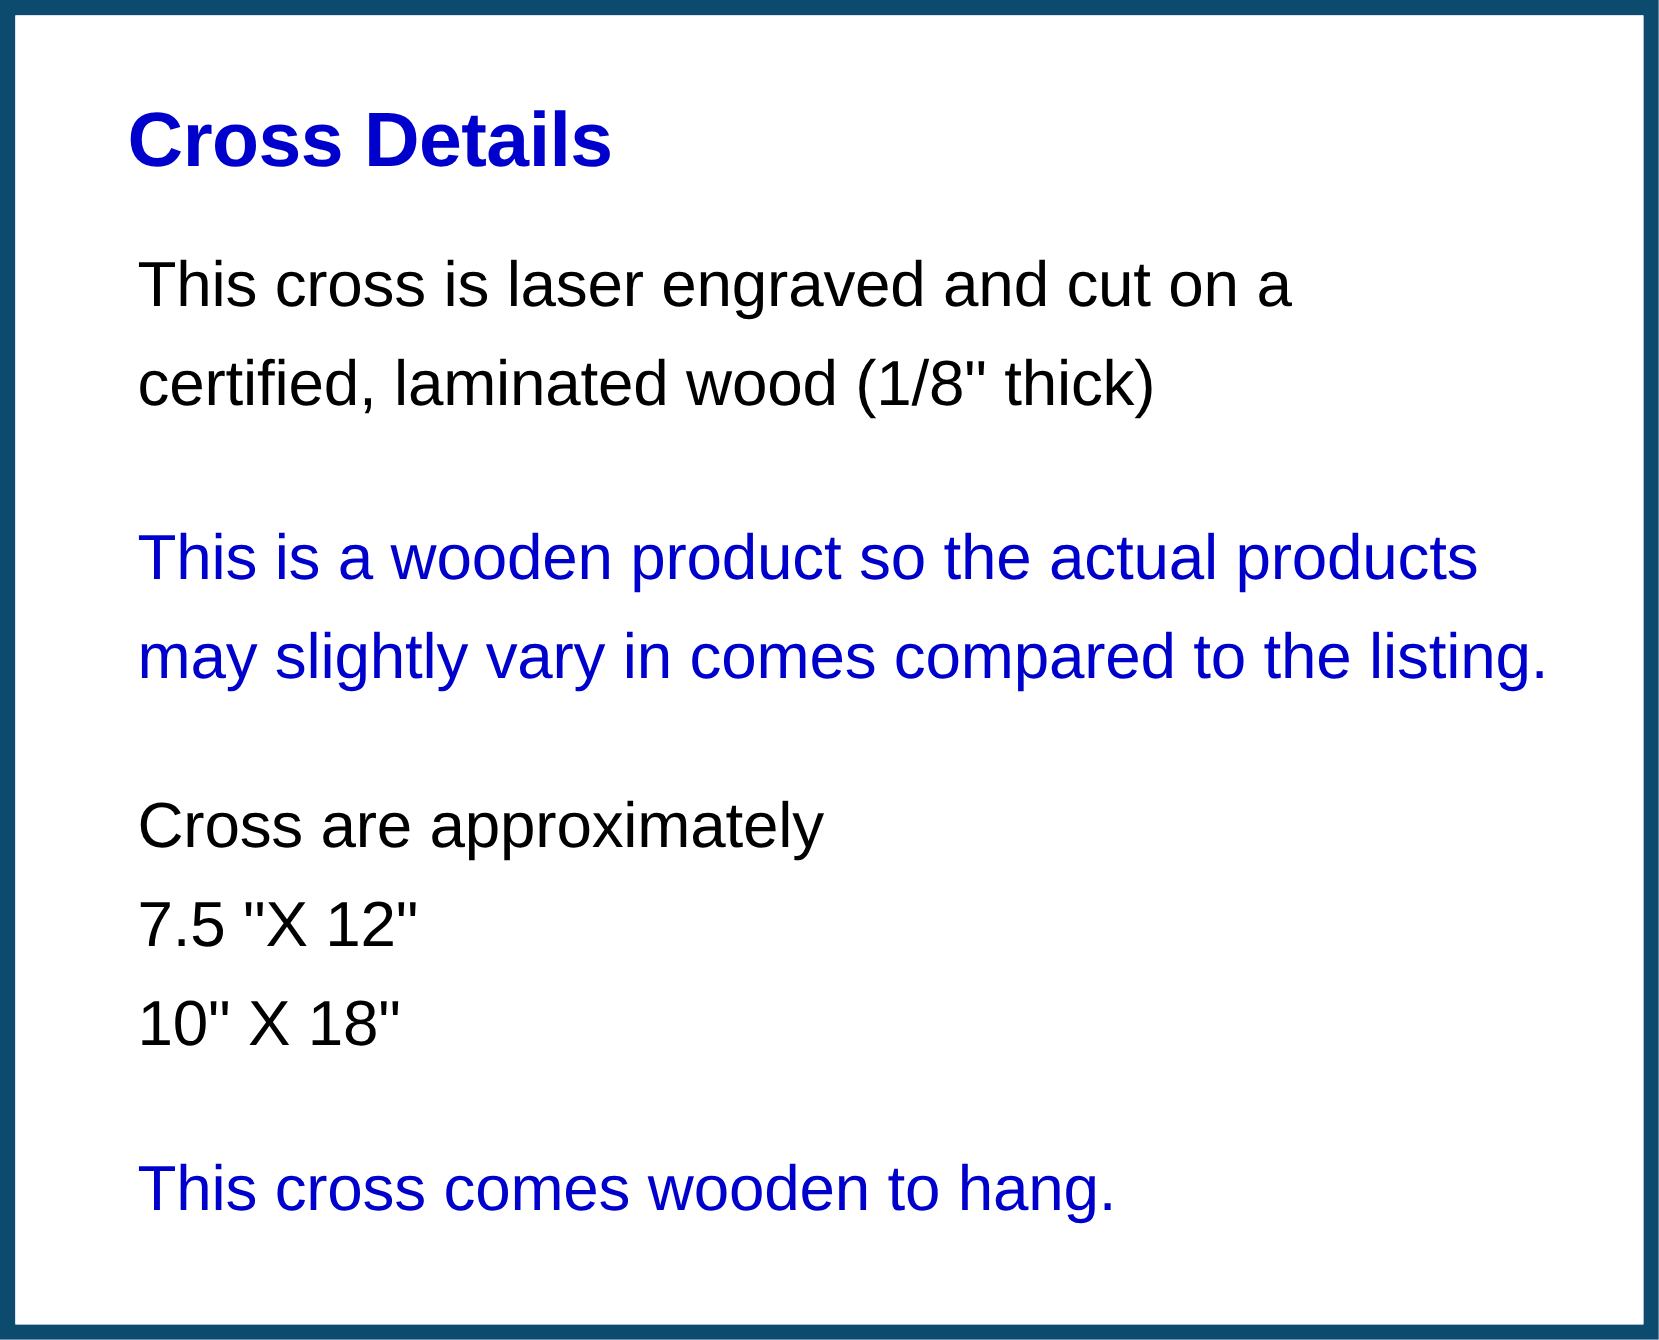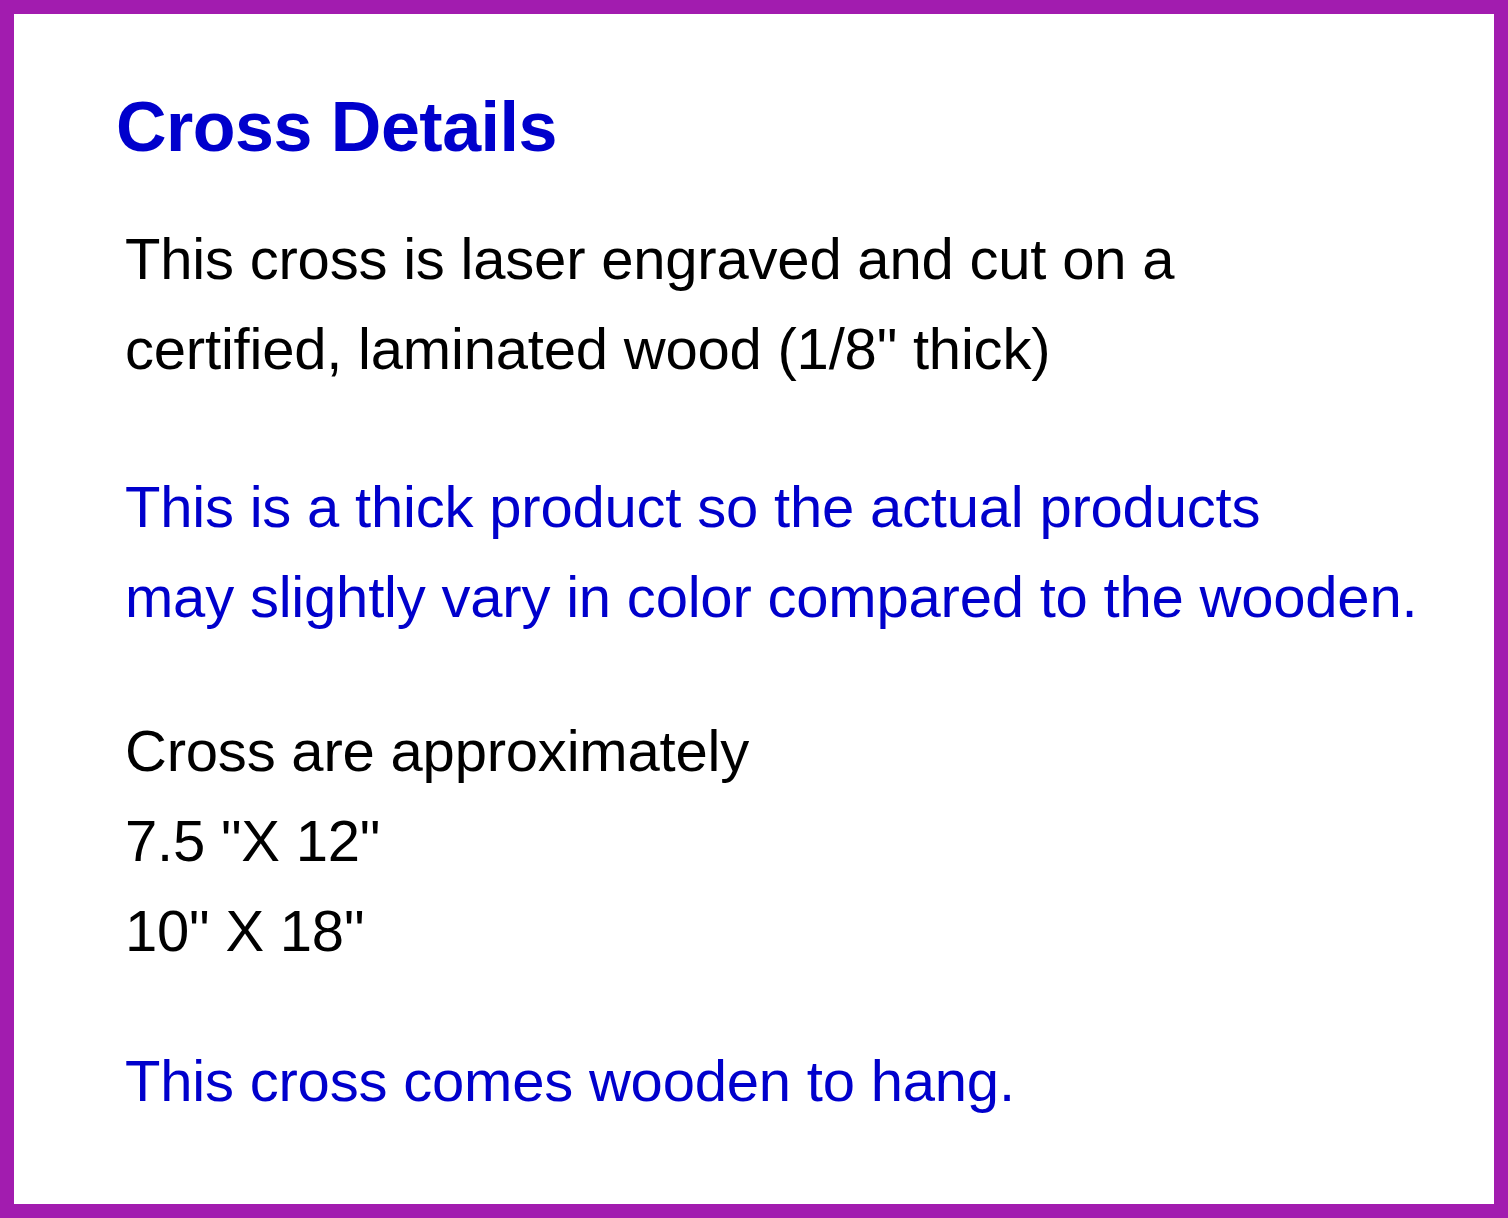--- a/index.html
+++ b/index.html
@@ -6,21 +6,21 @@
   html, body {
     margin: 0;
     padding: 0;
     background: #ffffff;
   }
 
   .canvas {
     position: relative;
     width: 1508px;
     height: 1218px;
-    background: #a21caf;
+    background: #0c4a6e;
     box-sizing: border-box;
     padding: 14px;
     overflow: hidden;
     font-family: "Liberation Sans", "DejaVu Sans", sans-serif;
   }
 
   .card {
     position: relative;
     width: 100%;
     height: 100%;
@@ -80,22 +80,22 @@
       <h1 class="page-title">Cross Details</h1>
 
       <div class="body-block p-intro">
         <div class="body-line blk">This cross is laser engraved and cut on a</div>
         <div class="body-line blk">certified, laminated wood (1/8" thick)</div>
       </div>
 
       <div class="gap-lg"></div>
 
       <div class="body-block">
-        <div class="body-line blu">This is a thick product so the actual products</div>
-        <div class="body-line blu">may slightly vary in color compared to the wooden.</div>
+        <div class="body-line blu">This is a wooden product so the actual products</div>
+        <div class="body-line blu">may slightly vary in comes compared to the listing.</div>
       </div>
 
       <div class="gap-md"></div>
 
       <div class="body-block">
         <div class="body-line blk">Cross are approximately</div>
         <div class="body-line blk">7.5 "X 12"</div>
         <div class="body-line blk">10" X 18"</div>
       </div>
 

